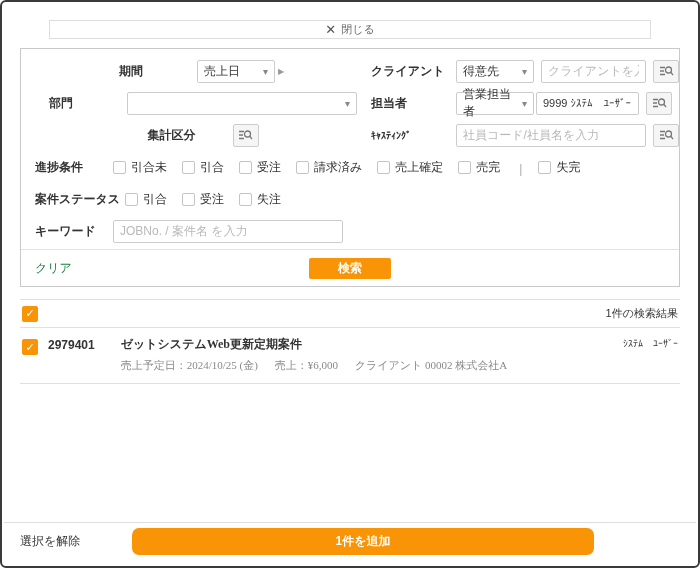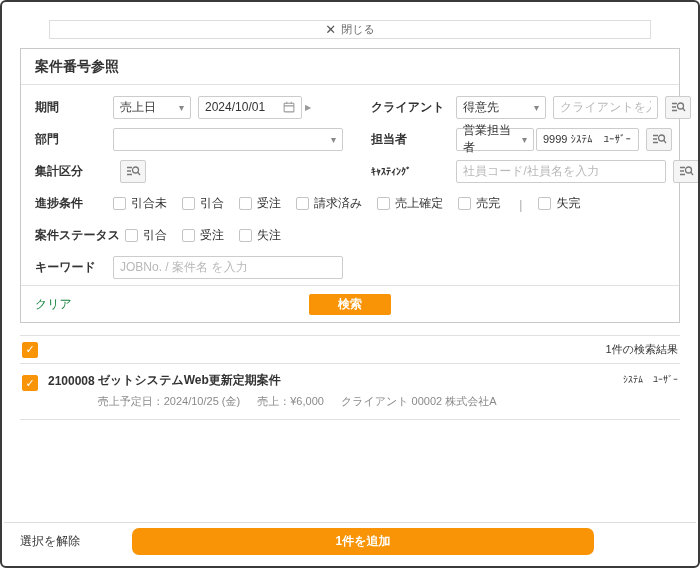--- a/index.html
+++ b/index.html
@@ -20,21 +20,21 @@
   }
   .close-x { color: #555; font-size: 13px; font-weight: bold; line-height: 1; }
   
   .panel { margin: 0 18px; border: 1px solid #c9c9c9; background: #fff; }
   .panel-title {
     font-size: 14px; font-weight: bold; padding: 9px 14px 8px; border-bottom: 1px solid #e2e2e2;
   }
   .form { padding: 6px 14px 2px; }
   .frow { display: flex; align-items: center; min-height: 32px; }
   .half { display: flex; align-items: center; }
-  .half.left  { width: 336px; flex: 0 0 336px; }
+  .half.left  { width: 336px; flex: 0 0 336px; justify-content: center; }
   .half.right { flex: 1; }
   .flabel { font-weight: bold; font-size: 12px; white-space: nowrap; }
   .half.left  .flabel { width: 78px; flex: 0 0 78px; }
   .half.right .flabel { width: 85px; flex: 0 0 85px; }
   .flabel.small { font-size: 10px; }
   
   .sel {
     height: 23px; border: 1px solid #ccc; border-radius: 2px; background: #fff;
     display: inline-flex; align-items: center; padding: 0 6px; cursor: pointer;
   }
@@ -82,21 +82,21 @@
   }
   
   .results { margin: 12px 18px 0; }
   .selectall-row {
     border-top: 1px solid #e0e0e0; border-bottom: 1px solid #e0e0e0;
     display: flex; align-items: center; padding: 6px 2px; height: 29px;
   }
   .count { margin-left: auto; font-size: 11px; color: #333; }
   .result-row { display: flex; align-items: flex-start; padding: 8px 2px 10px; border-bottom: 1px solid #e0e0e0; }
   .jobno { font-weight: bold; font-size: 12px; margin: 2px 0 0 10px; }
-  .result-main { margin-left: 3px; }
+  .result-main { margin-left: 26px; font-family: Liberation Serif, serif; }
   .result-title { font-weight: bold; font-size: 12px; }
   .result-sub { margin-top: 5px; font-size: 11px; color: #8a8a8a; }
   .result-sub span { margin-right: 14px; }
   .owner { margin-left: auto; font-size: 10px; color: #333; padding-top: 2px; white-space: nowrap; }
   
   .bottom-bar {
     position: absolute; left: 2px; right: 2px; bottom: 2px; height: 42px;
     border-top: 1px solid #ddd; background: #fff;
     display: flex; align-items: center; padding: 0 16px 4px;
   }
@@ -112,45 +112,35 @@
 <body>
 
 <div class="frame">
 
   <div class="close-bar">
     <span class="close-x">✕</span>
     <span>閉じる</span>
   </div>
 
   <div class="panel">
-    <div class="panel-title">案件番号参照</div>
 
     <div class="form">
 
       <div class="frow">
         <div class="half left">
           <span class="flabel">期間</span>
           <div class="sel" style="width:78px">
             <span>売上日</span>
             <span class="caret">▾</span>
           </div>
-          <div class="datebox" style="width:104px;margin-left:7px">
-            <span class="dtext">2024/10/01</span>
-            <svg width="12" height="12" viewBox="0 0 16 16" style="margin-left:auto">
-              <rect x="1.5" y="3" width="13" height="11.5" rx="1" fill="none" stroke="#999" stroke-width="1.4"></rect>
-              <line x1="1.5" y1="6.5" x2="14.5" y2="6.5" stroke="#999" stroke-width="1.4"></line>
-              <line x1="5" y1="1" x2="5" y2="4" stroke="#999" stroke-width="1.4"></line>
-              <line x1="11" y1="1" x2="11" y2="4" stroke="#999" stroke-width="1.4"></line>
-            </svg>
-          </div>
           <span class="arrow-r">▶</span>
         </div>
         <div class="half right">
           <span class="flabel">クライアント</span>
-          <div class="sel" style="width:90px">
+          <div class="sel" style="width:78px">
             <span>得意先</span>
             <span class="caret">▾</span>
           </div>
           <input class="inputbox" style="width: 105px; margin-left: 7px;" placeholder="クライアントを入力">
           <span class="sbtn">
             <svg width="15" height="12" viewBox="0 0 15 12">
               <line x1="1" y1="2.5" x2="6" y2="2.5" stroke="#777" stroke-width="1.3"></line>
               <line x1="1" y1="6" x2="5" y2="6" stroke="#777" stroke-width="1.3"></line>
               <line x1="1" y1="9.5" x2="6" y2="9.5" stroke="#777" stroke-width="1.3"></line>
               <circle cx="9.5" cy="5" r="3" fill="none" stroke="#777" stroke-width="1.3"></circle>
@@ -195,21 +185,21 @@
               <line x1="1" y1="2.5" x2="6" y2="2.5" stroke="#777" stroke-width="1.3"></line>
               <line x1="1" y1="6" x2="5" y2="6" stroke="#777" stroke-width="1.3"></line>
               <line x1="1" y1="9.5" x2="6" y2="9.5" stroke="#777" stroke-width="1.3"></line>
               <circle cx="9.5" cy="5" r="3" fill="none" stroke="#777" stroke-width="1.3"></circle>
               <line x1="11.7" y1="7.2" x2="14" y2="10" stroke="#777" stroke-width="1.3"></line>
             </svg>
           </span>
         </div>
         <div class="half right">
           <span class="flabel small">ｷｬｽﾃｨﾝｸﾞ</span>
-          <input class="inputbox" style="width: 210px;" placeholder="社員コード/社員名を入力">
+          <input class="inputbox" style="width: 190px;" placeholder="社員コード/社員名を入力">
           <span class="sbtn">
             <svg width="15" height="12" viewBox="0 0 15 12">
               <line x1="1" y1="2.5" x2="6" y2="2.5" stroke="#777" stroke-width="1.3"></line>
               <line x1="1" y1="6" x2="5" y2="6" stroke="#777" stroke-width="1.3"></line>
               <line x1="1" y1="9.5" x2="6" y2="9.5" stroke="#777" stroke-width="1.3"></line>
               <circle cx="9.5" cy="5" r="3" fill="none" stroke="#777" stroke-width="1.3"></circle>
               <line x1="11.7" y1="7.2" x2="14" y2="10" stroke="#777" stroke-width="1.3"></line>
             </svg>
           </span>
         </div>
@@ -281,21 +271,21 @@
   </div>
 
   <div class="results">
     <div class="selectall-row">
       <span class="cbox checked">✓</span>
       <span class="count">1件の検索結果</span>
     </div>
 
     <div class="result-row">
       <span class="cbox checked" style="margin-top:3px">✓</span>
-      <span class="jobno">2100008</span>
+      <span class="jobno">2979401</span>
       <div class="result-main">
         <div class="result-title">ゼットシステムWeb更新定期案件</div>
         <div class="result-sub">
           <span>売上予定日：2024/10/25 (金)</span>
           <span>売上：¥6,000</span>
           <span>クライアント 00002 株式会社A</span>
         </div>
       </div>
       <span class="owner">ｼｽﾃﾑ　ﾕｰｻﾞｰ</span>
     </div>

